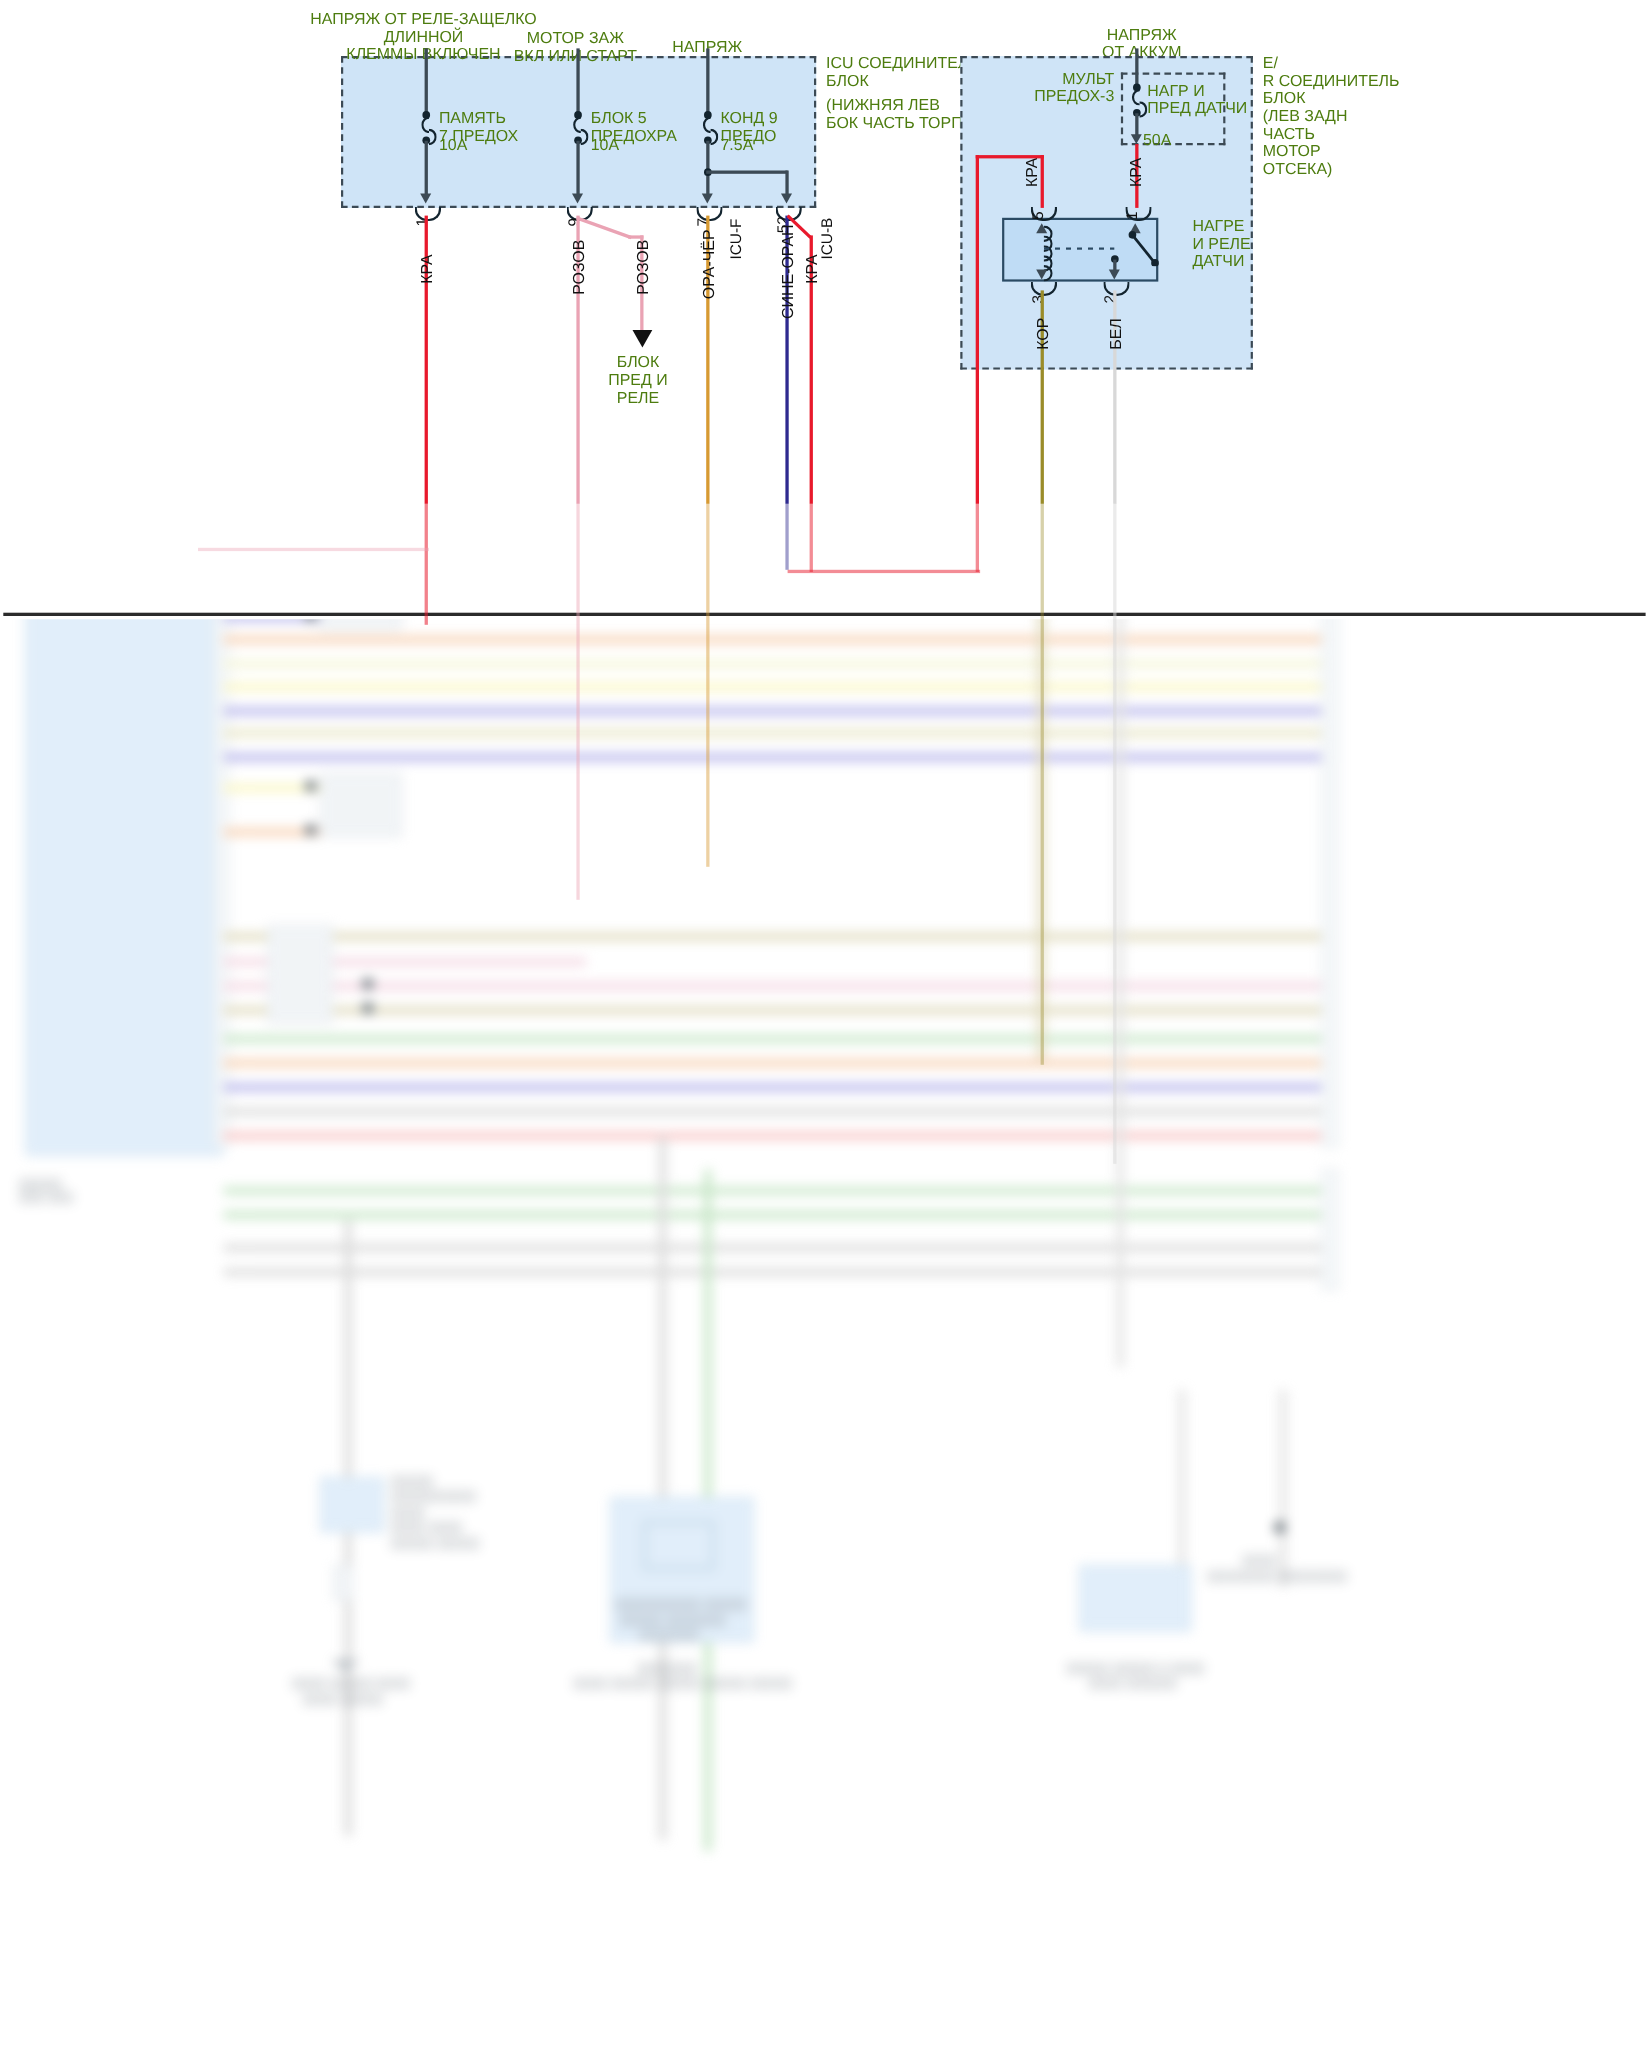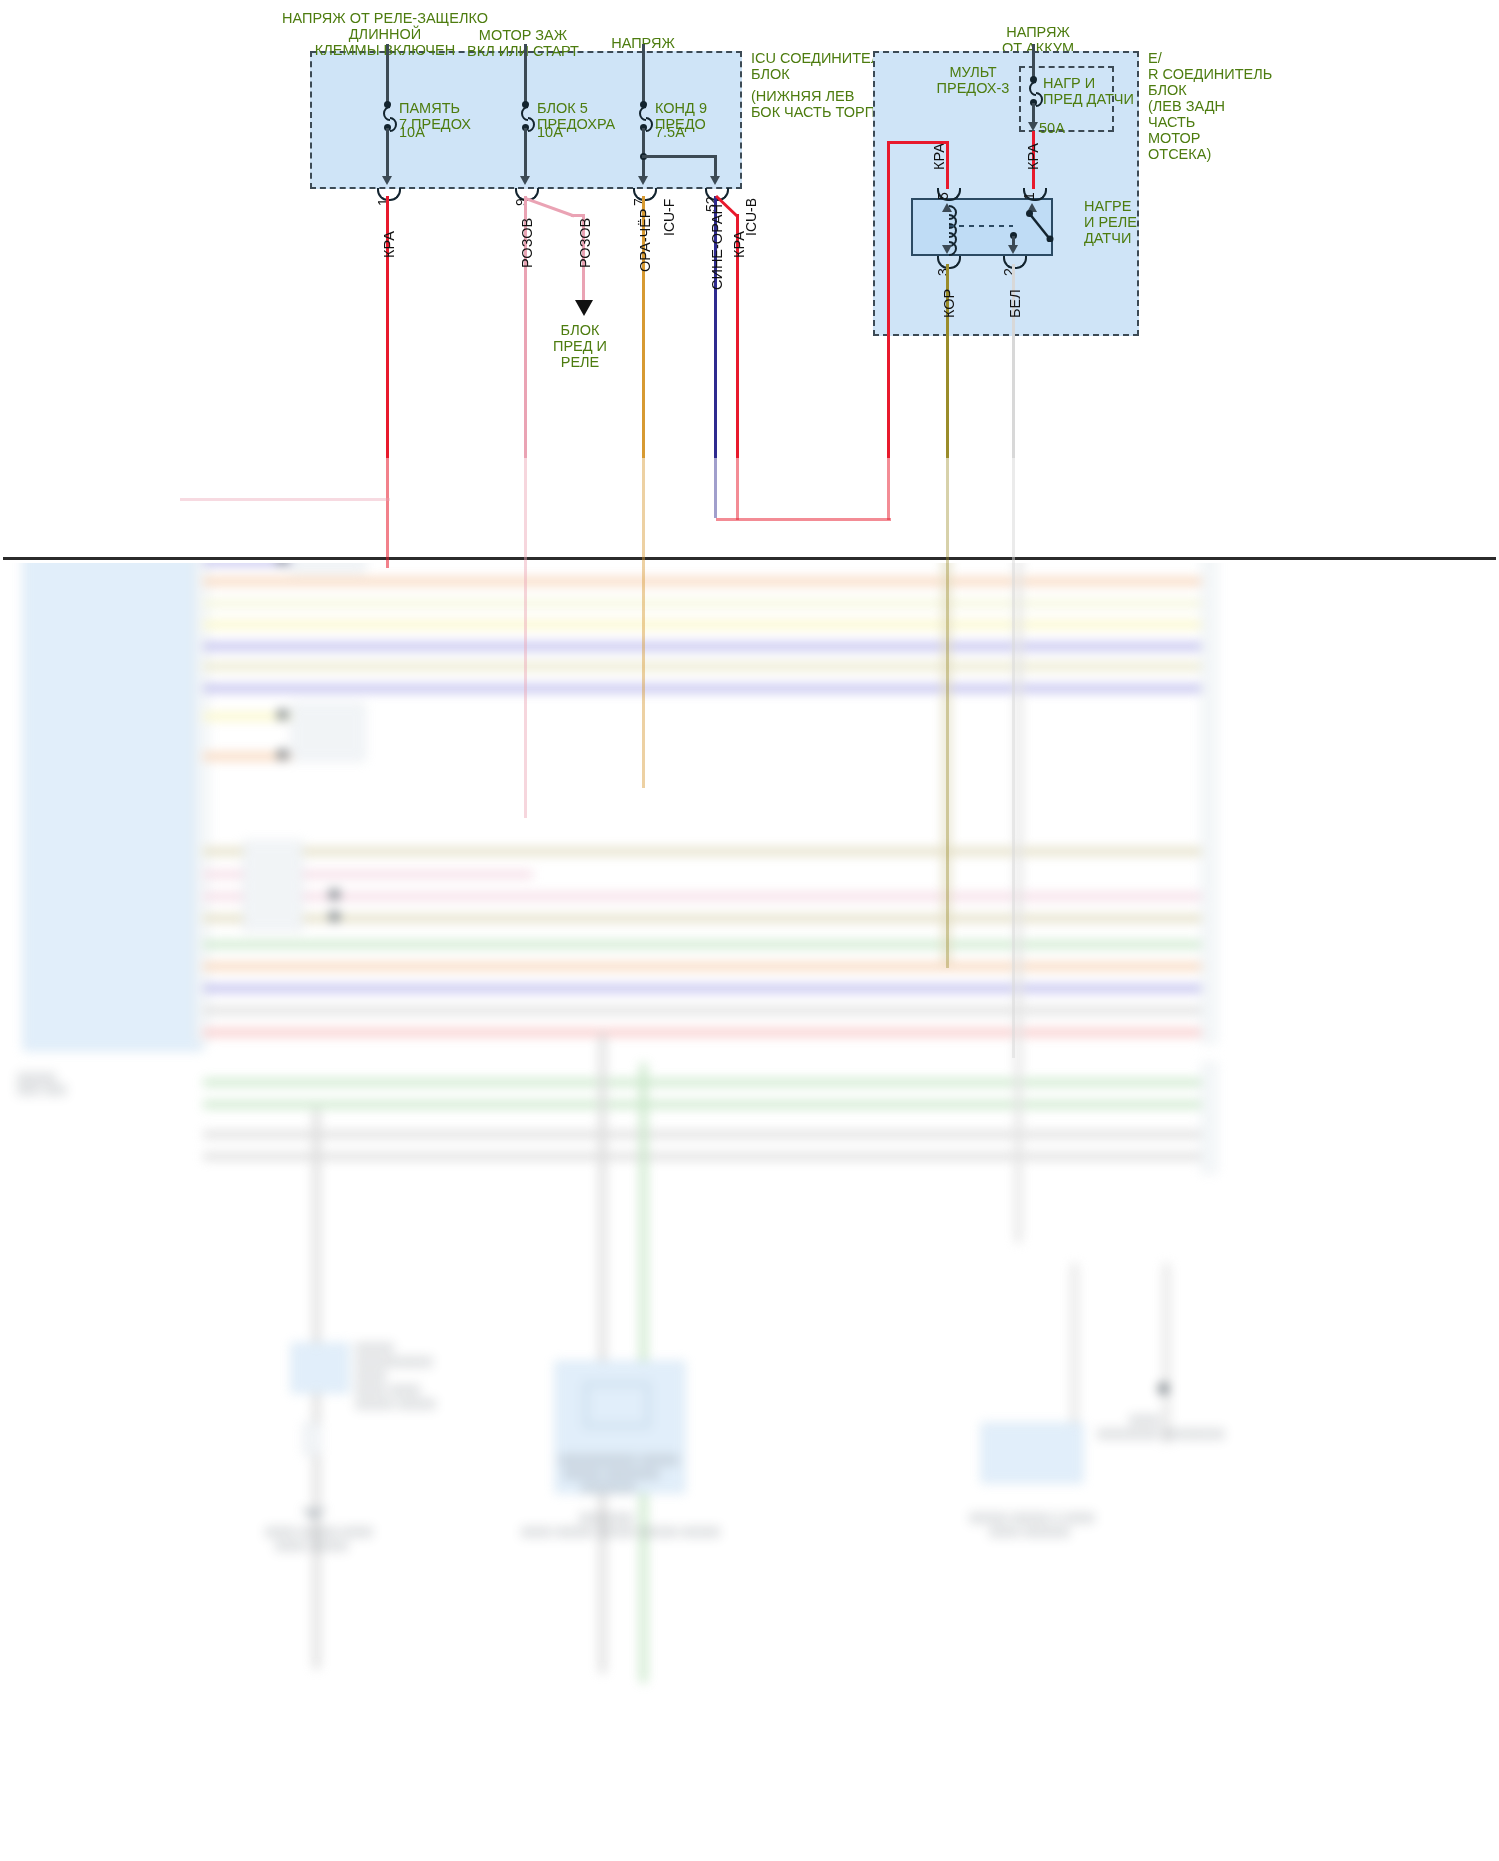--- a/index.html
+++ b/index.html
@@ -5,21 +5,21 @@
   html,body{margin:0;padding:0;background:#ffffff;}
   body{font-family:"Liberation Sans","DejaVu Sans",sans-serif;}
   #page{position:relative;width:1499px;height:1861px;background:#ffffff;overflow:hidden;}
   #topPanel{position:absolute;left:3px;top:0;width:1493px;height:560px;
             background:#ffffff;border-bottom:3px solid #2b2b2b;box-sizing:border-box;}
   .dashblk{position:absolute;background:#cfe4f7;border:2px dashed #3c4a55;box-sizing:border-box;}
   .solidblk{position:absolute;background:#bfdcf5;border:2px solid #2b4a63;box-sizing:border-box;}
 
   .lbl{position:absolute;color:#4d7c0f;font-size:14.5px;line-height:16px;white-space:pre;}
   .lbl.c{text-align:center;}
-  .lbl.r{text-align:center;}
+  .lbl.r{text-align:right;}
   .vlbl{position:absolute;color:#111;font-size:14.5px;line-height:16px;white-space:nowrap;
         transform-origin:0 0;transform:rotate(-90deg);}
   .pin{position:absolute;color:#111;font-size:14px;white-space:nowrap;
        transform-origin:0 0;transform:rotate(-90deg);}
 
   .wire{position:absolute;}
   .vw{position:absolute;width:3px;}
   .hw{position:absolute;height:3px;}
   .dk{background:#3c4a55;}
   .red{background:#e8192c;}

